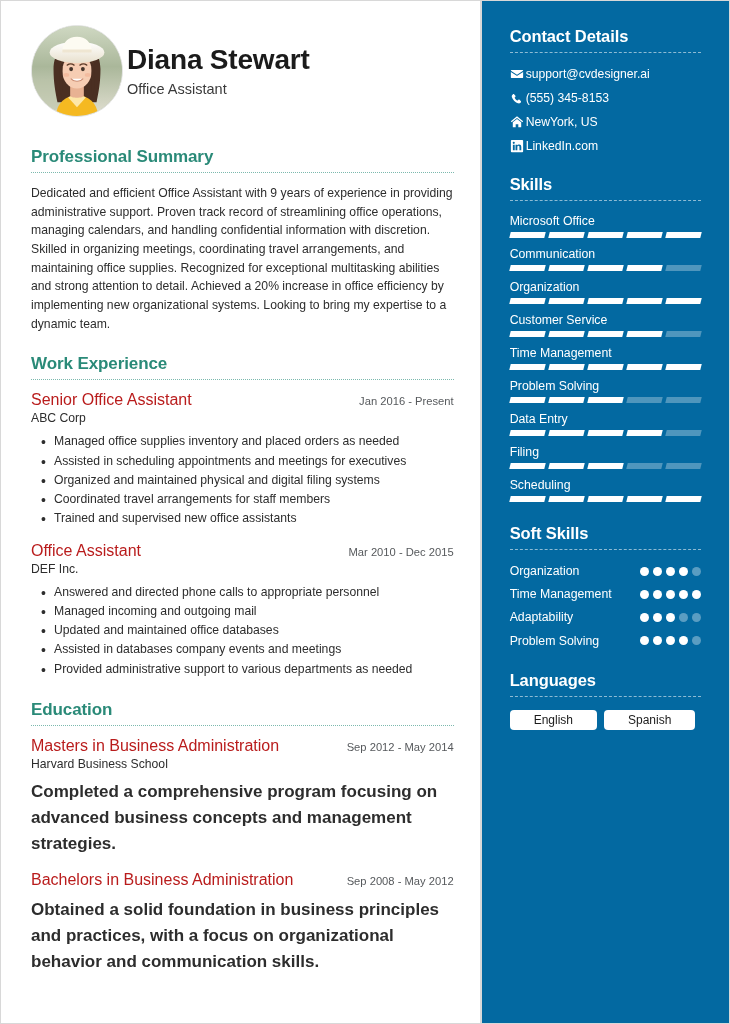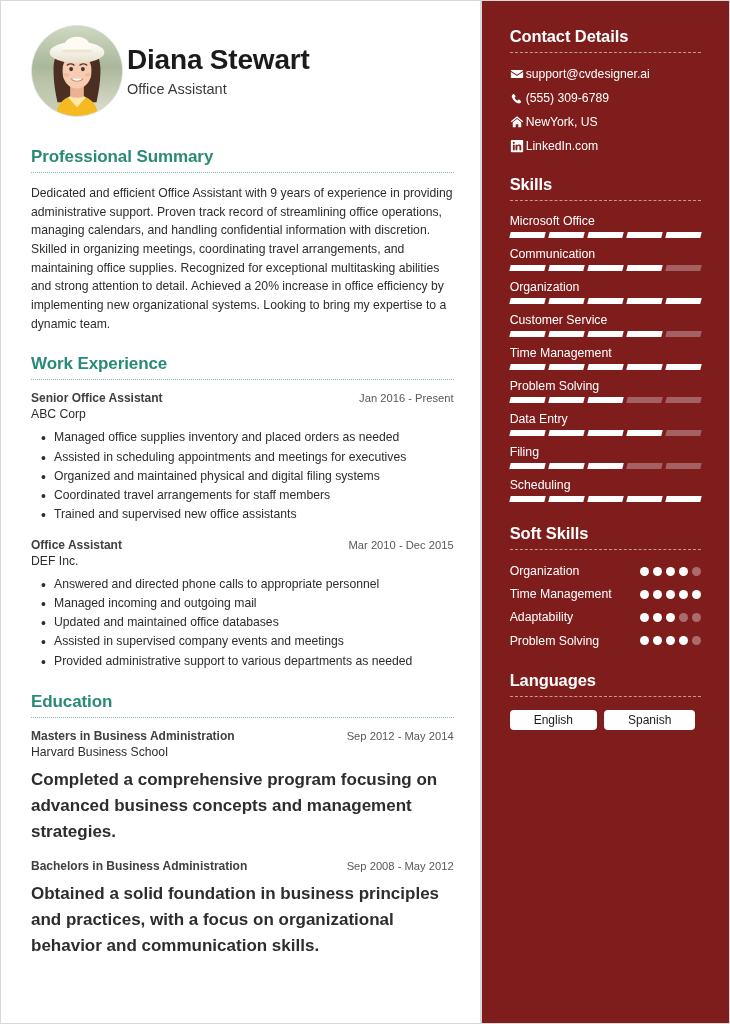--- a/index.html
+++ b/index.html
@@ -59,41 +59,41 @@
 
   .body-text {
     font-size:12.2px; color:#2d2d2d; line-height:1.53;
   }
 
   .entry { margin-bottom:13px; }
   .entry-row {
     display:flex; justify-content:space-between;
     align-items:baseline; gap:10px;
   }
-  .entry-title { font-size:12px; font-weight:bold; color:#404040; }
+  .entry-title { font-size:16px; font-weight:normal; color:#b91c1c; }
   .entry-date  { font-size:11.2px; color:#56595c; white-space:nowrap; }
   .entry-sub   { font-size:12.2px; color:#2d2d2d; margin-top:2px; }
 
   .bullets { list-style:none; margin-top:7px; }
   .bullets li {
     font-size:12.2px; color:#2d2d2d; line-height:1.58;
     padding-left:23px; position:relative;
   }
   .bullets li::before{
     content:"•"; position:absolute; left:10px; top:-1px;
     font-size:14px; color:#2d2d2d;
   }
 
   .edu-desc { font-size:17px; color:#2d2d2d; line-height:1.53; margin-top:8px;font-weight:bold; }
   .edu-entry { margin-bottom:14px; }
 
   
   .sidebar {
     width:248px;
-    background:#7f1d1d;
+    background:#0369a1;
     color:#ffffff;
     padding:26px 28px 0 28px;
   }
   .side-title {
     font-size:16.5px; font-weight:bold; color:#ffffff;
     letter-spacing:-0.1px;
   }
   .side-rule {
     border-top:1.8px dashed rgba(255,255,255,.55);
     margin-top:6px; margin-bottom:13px;
@@ -228,21 +228,21 @@
       <div class="entry">
         <div class="entry-row">
           <div class="entry-title">Office Assistant</div>
           <div class="entry-date">Mar 2010 - Dec 2015</div>
         </div>
         <div class="entry-sub">DEF Inc.</div>
         <ul class="bullets">
           <li>Answered and directed phone calls to appropriate personnel</li>
           <li>Managed incoming and outgoing mail</li>
           <li>Updated and maintained office databases</li>
-          <li>Assisted in supervised company events and meetings</li>
+          <li>Assisted in databases company events and meetings</li>
           <li>Provided administrative support to various departments as needed</li>
         </ul>
       </div>
     </div>
 
     <div class="section">
       <div class="sec-title">Education</div>
       <div class="sec-rule"></div>
 
       <div class="edu-entry">
@@ -280,21 +280,21 @@
         </span>
         <span class="contact-txt">support@cvdesigner.ai</span>
       </div>
 
       <div class="contact-item">
         <span class="contact-ico">
           <svg viewBox="0 0 16 16">
               <path d="M11.1 10.2c-.5-.5-1.2-.5-1.7 0l-.6.6c-.1.1-.2.1-.3.1-.5-.3-1.2-.6-1.9-1.3-.7-.7-1-1.4-1.3-1.9 0-.1 0-.2.1-.3l.6-.6c.5-.5.5-1.2 0-1.7L4.9 3.9c-.5-.5-1.2-.5-1.7 0l-.6.6c-.6.6-.7 1.6-.4 2.6.4 1.3 1.3 2.8 2.7 4.2 1.4 1.4 2.9 2.3 4.2 2.7 1 .3 2 .2 2.6-.4l.6-.6c.5-.5.5-1.2 0-1.7z"></path>
             </svg>
         </span>
-        <span class="contact-txt">(555) 309-6789</span>
+        <span class="contact-txt">(555) 345-8153</span>
       </div>
 
       <div class="contact-item">
         <span class="contact-ico">
           <svg viewBox="0 0 16 16">
               <path d="M8 1.5 1 7.2l.9 1.1L8 3.4l6.1 4.9.9-1.1z"></path>
               <path d="M3.2 8.3V14h3.3v-3.4h3V14h3.3V8.3L8 4.6z"></path>
             </svg>
         </span>
         <span class="contact-txt">NewYork, US</span>

